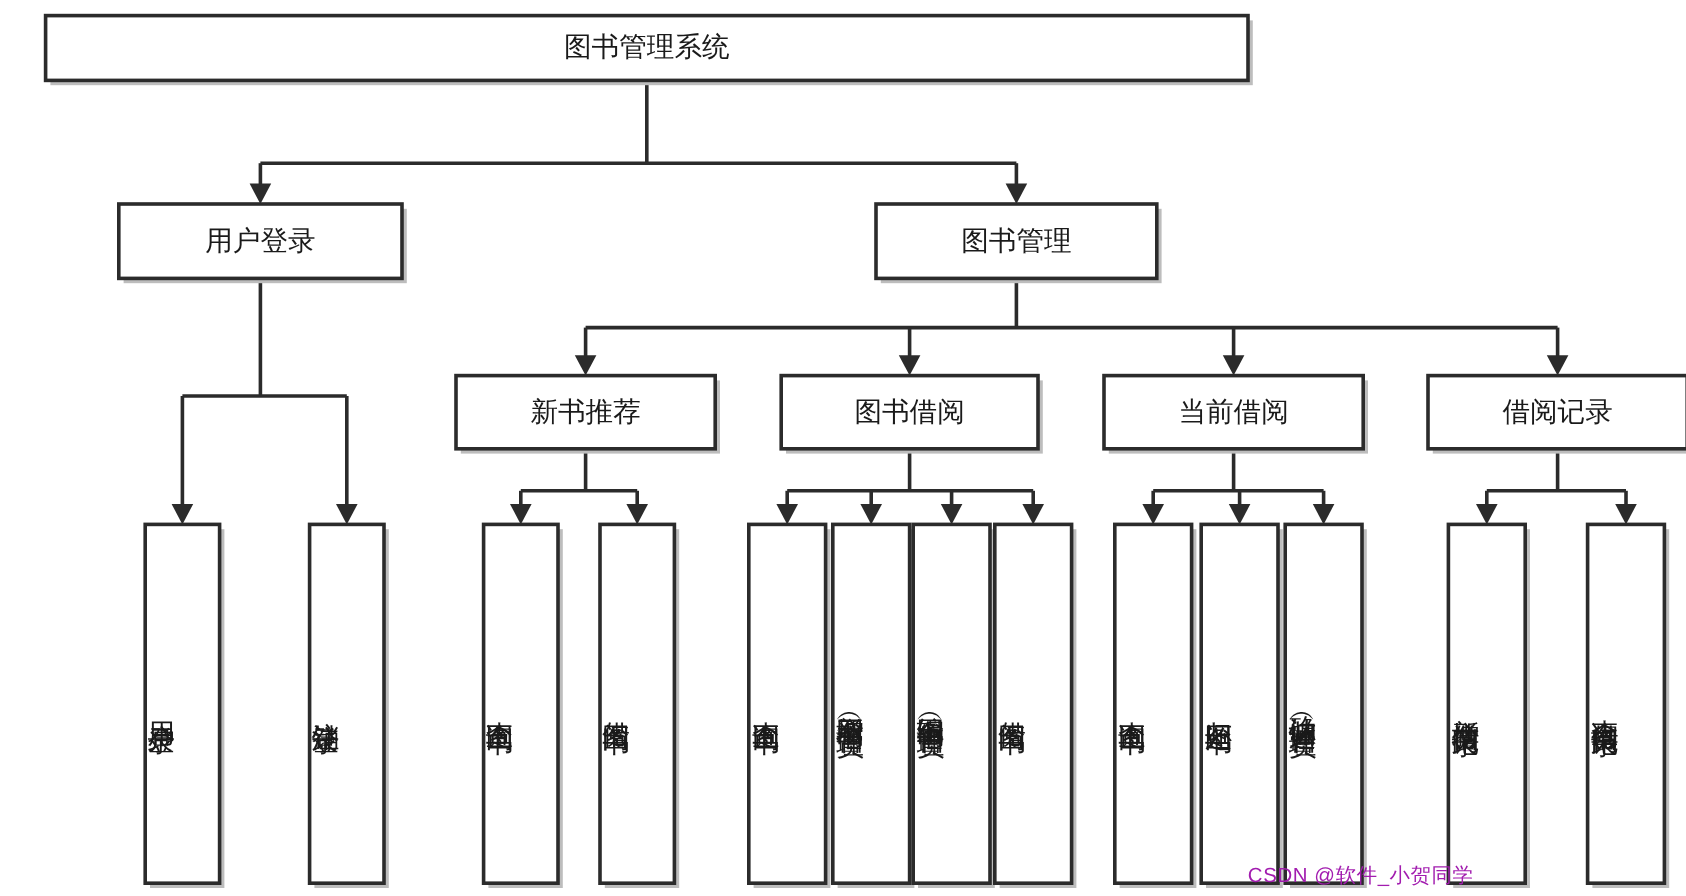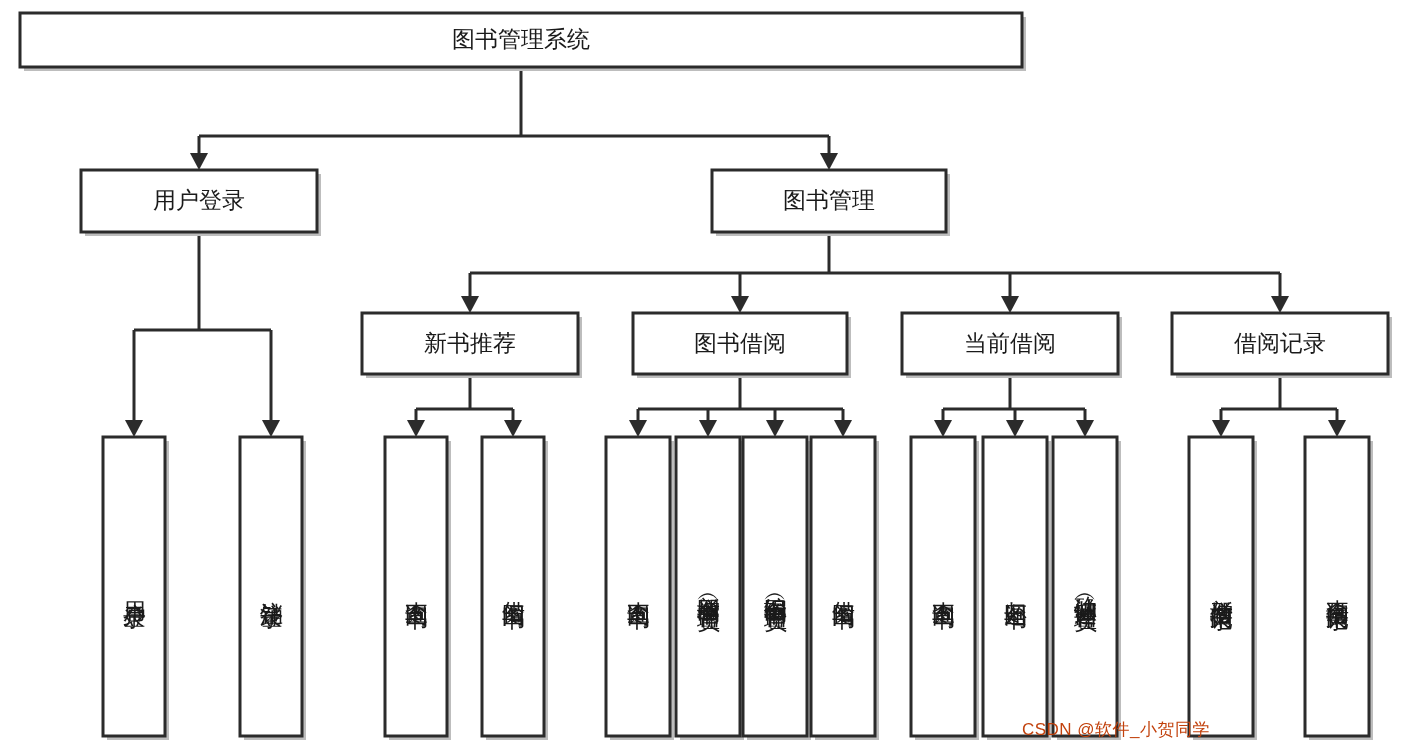--- a/index.html
+++ b/index.html
@@ -13,20 +13,21 @@
     font-family: "Liberation Sans", sans-serif;
     position: relative;
     overflow: hidden;
   }
   #diagram-root {
     position: absolute;
     top: 0;
     left: 0;
     width: 1218px;
     height: 747px;
+    padding-left: 18px;
   }
   svg.flow {
     display: block;
     width: 1405px;
     height: 747px;
   }
   .node-rect {
     fill: #ffffff;
     stroke: #2b2b2b;
     stroke-width: 3;
@@ -70,21 +71,21 @@
     letter-spacing: 2px;
     text-align: center;
     white-space: nowrap;
   }
   .watermark {
     position: absolute;
     right: 8px;
     bottom: 6px;
     font-family: "Liberation Sans", sans-serif;
     font-size: 17px;
-    color: #c2410c;
+    color: #a21caf;
     letter-spacing: 0.5px;
     user-select: none;
   }
 </style>
 </head>
 <body>
 
 <div id="diagram-root">
   <svg class="flow" viewBox="0 0 1405 747">
     <g id="connector-layer">

